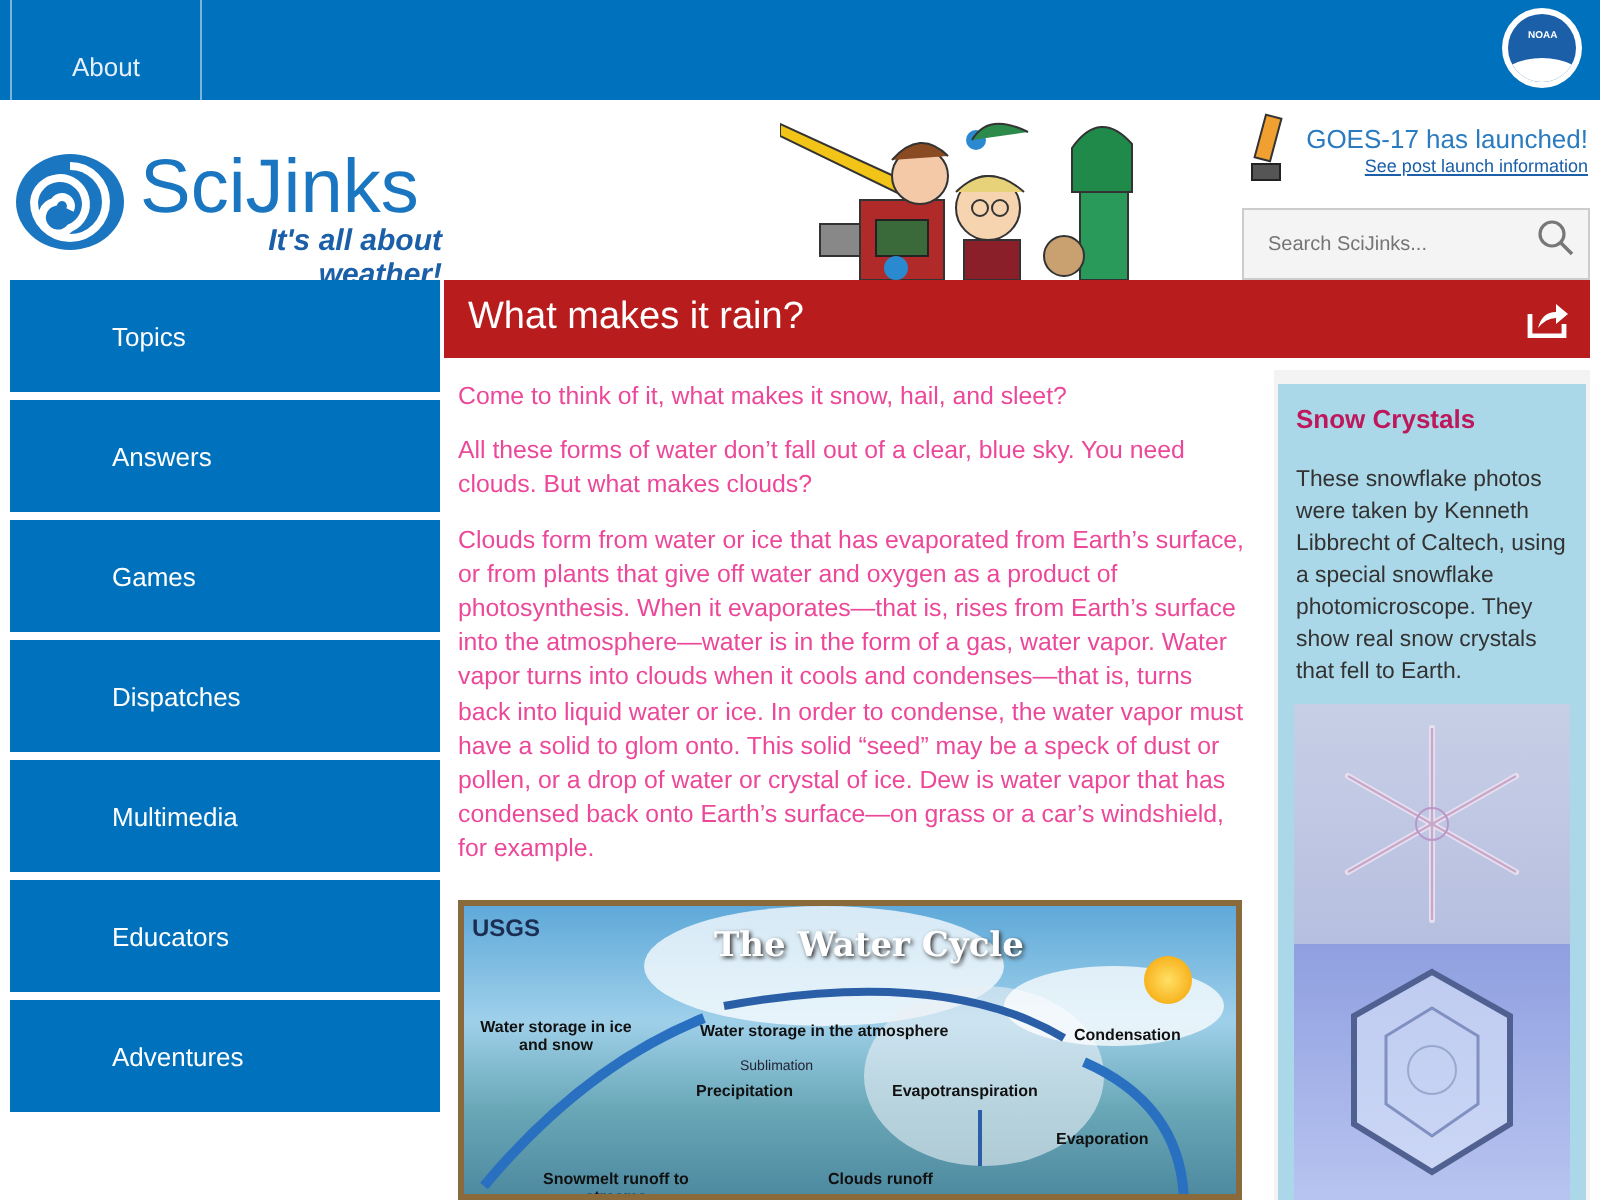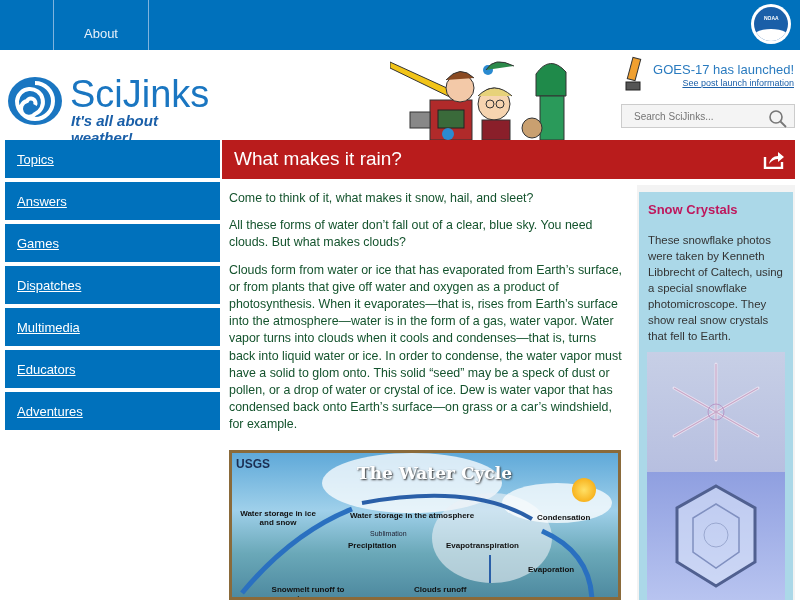--- a/index.html
+++ b/index.html
@@ -1,44 +1,44 @@
 <!DOCTYPE html>
 <html><head>
 <meta charset="utf-8">
 <style>
   * { box-sizing: border-box; margin: 0; padding: 0; }
   body { width: 800px; height: 600px; overflow: hidden; background: #fff; font-family: "Liberation Sans", sans-serif; position: relative; }
   .topbar { position: absolute; left: 0; top: 0; width: 800px; height: 50px; background: #0071bc; }
-  .topbar .about { position: absolute; left: 5px; top: 0; width: 96px; height: 50px; border-left: 1px solid #7fb3dd; border-right: 1px solid #7fb3dd; color: #e6f0fa; font-size: 13px; display: flex; align-items: center; justify-content: center; padding-top: 16px; text-decoration: none; margin-left: 48px; }
+  .topbar .about { position: absolute; left: 5px; top: 0; width: 96px; height: 50px; border-left: 1px solid #7fb3dd; border-right: 1px solid #7fb3dd; color: #e6f0fa; font-size: 13px; display: flex; align-items: center; justify-content: center; padding-top: 16px; text-decoration: none; }
   .noaa { position: absolute; right: 9px; top: 4px; width: 40px; height: 40px; border-radius: 50%; background: #fff; display: flex; align-items: center; justify-content: center; }
   .noaa .inner { width: 34px; height: 34px; border-radius: 50%; background: #1a5fa8; position: relative; overflow: hidden; }
   .noaa .inner::after { content: ""; position: absolute; left: -4px; bottom: -10px; width: 42px; height: 22px; background: #fff; border-radius: 50% 50% 0 0; }
   .noaa .bird { position: absolute; left: 10px; top: 8px; font-size: 5px; color: #fff; font-weight: bold; z-index: 2; }
 
   .logo { position: absolute; left: 6px; top: 72px; width: 215px; height: 60px; }
   .logo .swirl { position: absolute; left: 0; top: 3px; width: 58px; height: 52px; }
   .logo .name { position: absolute; left: 64px; top: 0px; font-size: 38px; color: #1a76c1; letter-spacing: 0px; line-height: 44px; }
-  .logo .tag { position: absolute; left: 65px; top: 40px; font-size: 15px; color: #1a5fa8; font-style: italic; font-weight: bold; }
+  .logo .tag { position: absolute; left: 65px; top: 40px; font-size: 15px; color: #1a5fa8; font-style: italic; font-weight: bold; text-align: right; }
 
   .banner { position: absolute; left: 390px; top: 56px; width: 228px; height: 84px; overflow: hidden; }
   .goes-icon { position: absolute; left: 620px; top: 56px; width: 26px; height: 40px; }
   .goes-title { position: absolute; right: 6px; top: 62px; color: #2a7bbf; font-size: 13px; }
   .goes-link { position: absolute; right: 6px; top: 78px; color: #1a5fa8; font-size: 9px; text-decoration: underline; }
-  .search { position: absolute; left: 621px; top: 104px; width: 174px; height: 24px; border: 1px solid #ccc; background: #f4f4f4; display: flex; align-items: center; }
+  .search { position: absolute; left: 621px; top: 104px; width: 174px; height: 36px; border: 1px solid #ccc; background: #f4f4f4; display: flex; align-items: center; }
   .search input { border: none; background: transparent; width: 140px; padding-left: 12px; font-size: 10px; color: #888; font-family: "Liberation Sans", sans-serif; outline: none; }
   .search .mag { position: absolute; right: 6px; top: 4px; width: 20px; height: 20px; }
 
   .sidenav { position: absolute; left: 5px; top: 140px; width: 215px; }
-  .nav-item { height: 38px; margin-bottom: 4px; background: #0071bc; color: #fff; font-size: 13px; display: flex; align-items: center; padding-left: 12px; cursor: pointer; text-decoration: underline; }
+  .nav-item { height: 56px; margin-bottom: 4px; background: #0071bc; color: #fff; font-size: 13px; display: flex; align-items: center; padding-left: 51px; cursor: pointer; }
 
   .titlebar { position: absolute; left: 222px; top: 140px; width: 573px; height: 39px; background: #b91c1c; color: #fff; }
   .titlebar h1 { font-weight: normal; font-size: 19px; position: absolute; left: 12px; top: 8px; }
   .share { position: absolute; right: 10px; top: 11px; width: 22px; height: 18px; }
 
-  .content { position: absolute; left: 229px; top: 190px; width: 395px; color: #14532d; font-size: 12.4px; line-height: 17.2px; }
+  .content { position: absolute; left: 229px; top: 190px; width: 395px; color: #ec4899; font-size: 12.4px; line-height: 17.2px; }
   .content p { margin-bottom: 10px; }
   .diagram { position: absolute; left: 229px; top: 450px; width: 392px; height: 150px; border: 3px solid #8a6a3a; background: linear-gradient(#5fa9d9, #9fd0ea 40%, #6aa8b8 70%, #4e8aa0); overflow: hidden; }
   .diagram .usgs { position: absolute; left: 4px; top: 4px; font-size: 12px; font-weight: bold; color: #1b2e52; }
   .diagram .wctitle { position: absolute; left: 125px; top: 10px; font-size: 17px; font-weight: bold; color: #fff; text-shadow: 1px 1px 2px #333; font-family: "DejaVu Serif", serif; }
   .diagram .sun { position: absolute; right: 22px; top: 25px; width: 24px; height: 24px; border-radius: 50%; background: radial-gradient(#ffe066, #f5a000); }
   .diagram .cloud { position: absolute; background: rgba(255,255,255,0.75); border-radius: 50%; }
   .diagram .lbl { position: absolute; font-size: 8px; font-weight: bold; color: #111; text-align: center; line-height: 9px; }
   .diagram .lbl.small { font-weight: normal; font-size: 7px; color: #223; }
 
   .sidebox { position: absolute; left: 637px; top: 185px; width: 158px; height: 415px; background: #f3f3f3; }

